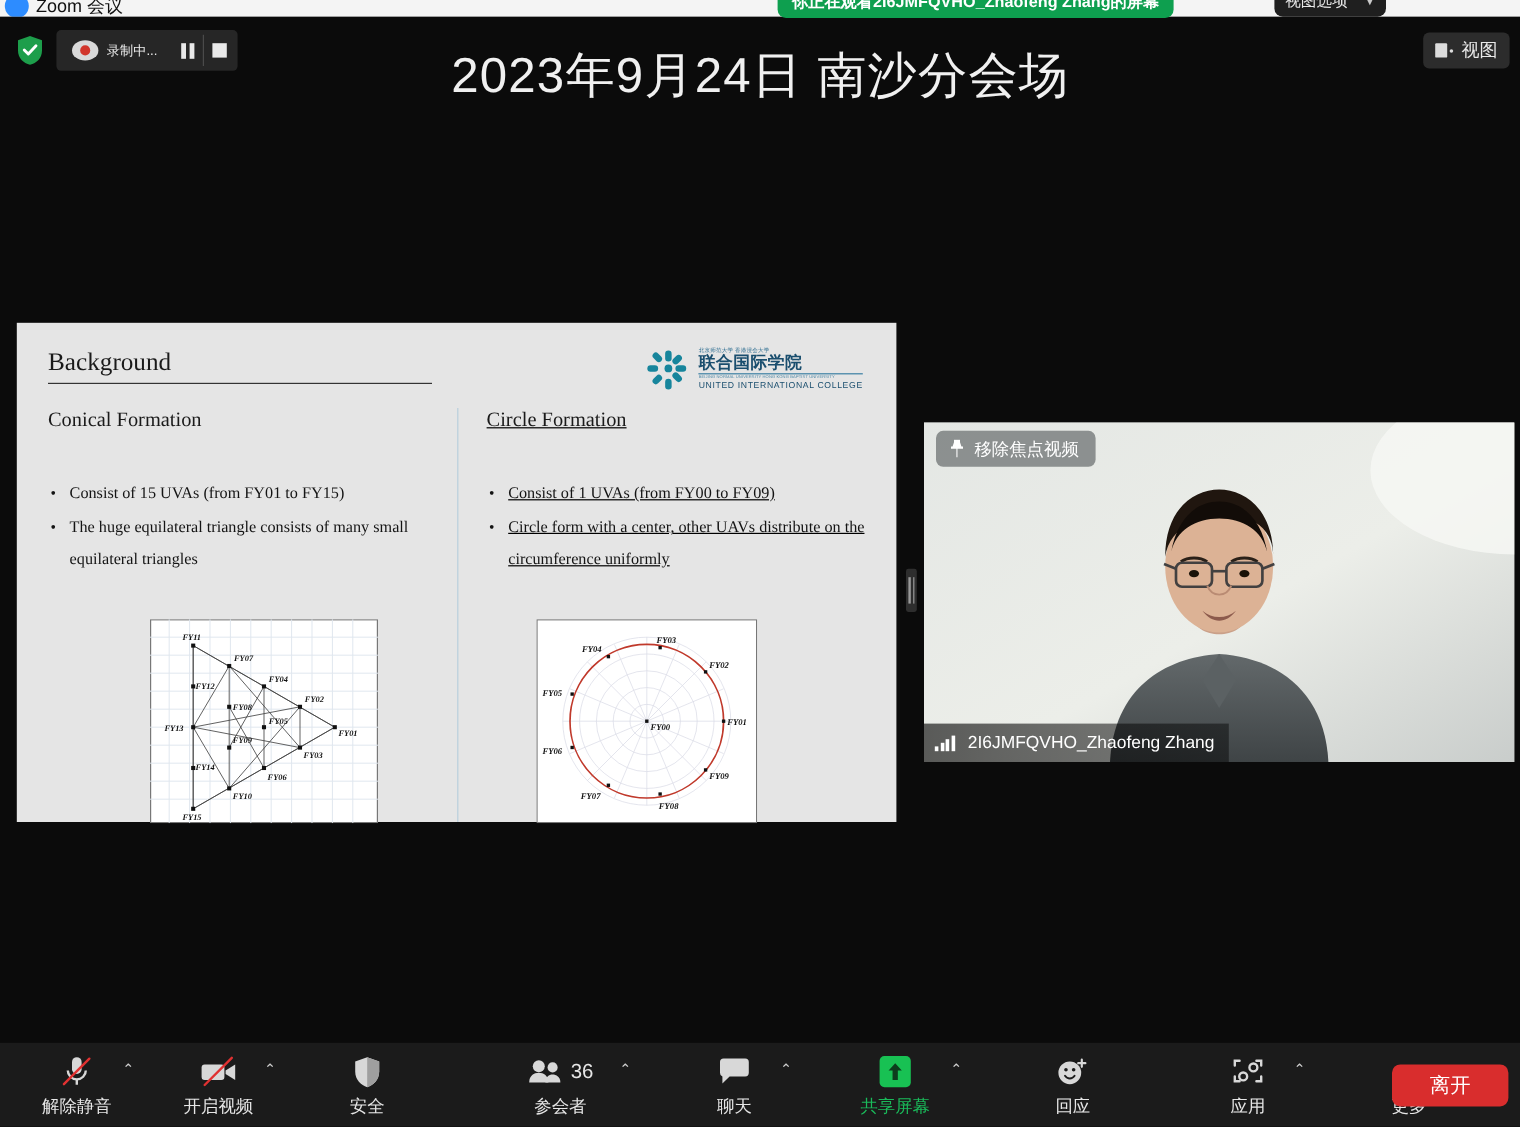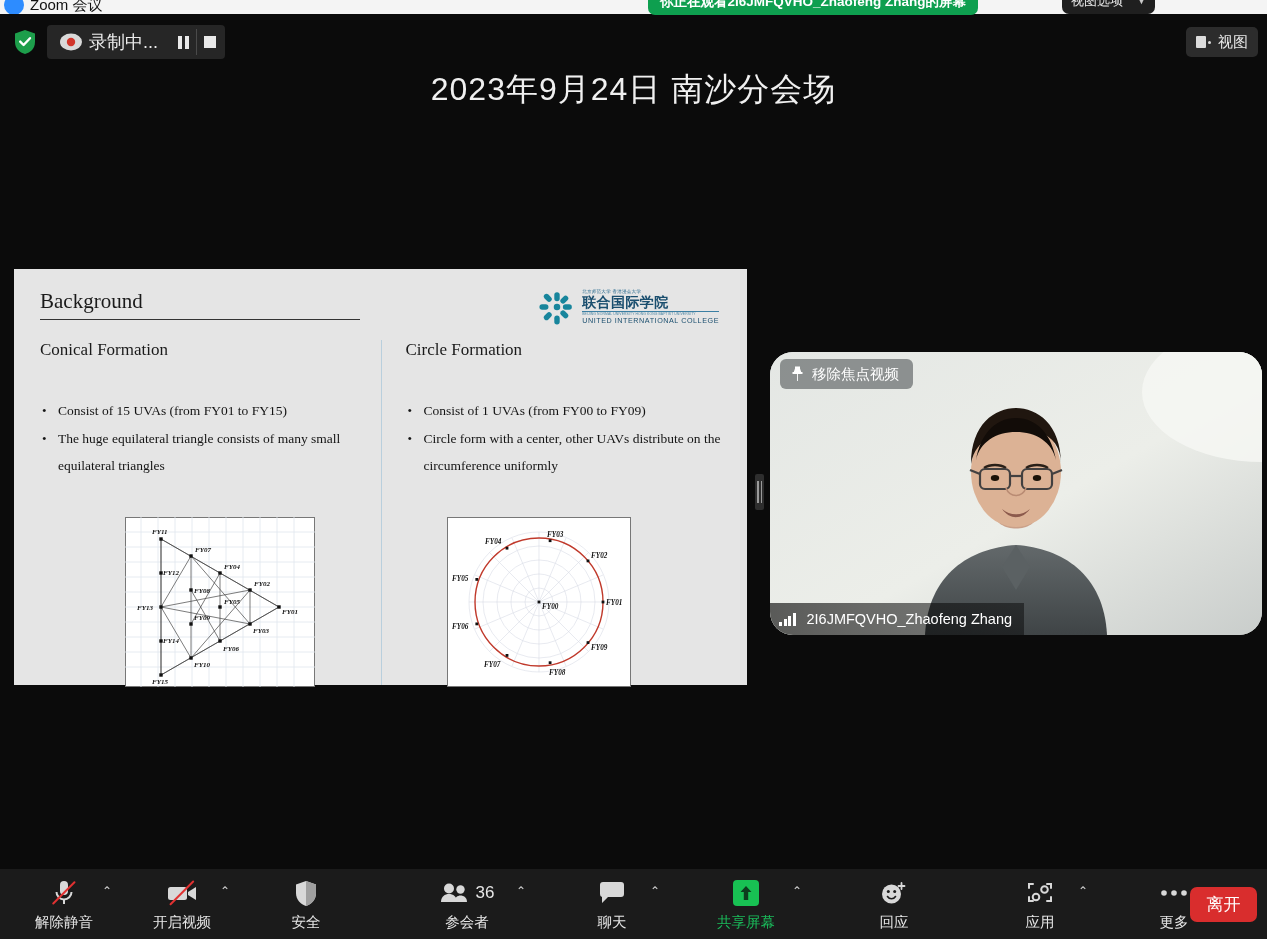--- a/index.html
+++ b/index.html
@@ -50,33 +50,33 @@
   .rec-wrap { position: absolute; left: 12px; top: 11px; display: flex; align-items: center; gap: 9px; z-index: 20; }
   .shield {
     width: 26px; height: 28px; position: relative;
   }
   .shield svg { display: block; }
   .rec-pill {
     height: 34px; background: #262626; border-radius: 4px;
     display: flex; align-items: center; gap: 0px; padding: 0 2px;
   }
   .rec-dot-ic { width: 26px; height: 22px; margin: 0 5px 0 9px; position: relative; }
-  .rec-label { font-size: 18px; color: #ececec; white-space: nowrap; padding-right: 12px; }
+  .rec-label { font-size: 11px; color: #ececec; white-space: nowrap; padding-right: 12px; }
   .rec-btn {
     width: 26px; height: 32px; display: flex; align-items: center; justify-content: center;
   }
   .rec-sep { width: 1px; height: 26px; background: #4a4a4a; }
   .bar2 { display: flex; gap: 3px; }
   .bar2 i { display: block; width: 4px; height: 13px; background: #e9e9e9; }
   .sq { width: 12px; height: 12px; background: #e9e9e9; }
 
   
   .topic {
     position: absolute; left: 0; top: 22px; width: 1267px; text-align: center;
-    font-size: 32px; color: #f0f0f0; letter-spacing: 1px; pointer-events: none; margin-top: 32px;
+    font-size: 41px; color: #f0f0f0; letter-spacing: 1px; pointer-events: none;
   }
 
   
   .view-btn {
     position: absolute; right: 9px; top: 13px; height: 30px;
     background: #2c2c2c; border-radius: 5px;
     display: flex; align-items: center; gap: 7px; padding: 0 10px;
     font-size: 15px; color: #e9e9e9; z-index: 20;
   }
   .view-ic { display: flex; align-items: center; gap: 2px; }
@@ -97,21 +97,21 @@
   .uic-text { line-height: 1.05; }
   .uic-cn-small { font-size: 4.6px; color: #2a6b8f; letter-spacing: .2px; }
   .uic-cn-big { font-size: 14px; font-weight: bold; color: #1a4e6e; letter-spacing: .4px; }
   .uic-rule { height: 1px; background: #3b7fa3; margin: 1.5px 0; }
   .uic-en-small { font-size: 3.4px; color: #4a86a5; letter-spacing: .1px; }
   .uic-en-big { font-size: 7.2px; color: #1a4e6e; letter-spacing: .55px; }
 
   .cols { display: flex; margin-top: 20px; height: 345px; }
   .col { width: 50%; position: relative; font-family: "Liberation Serif", serif; }
   .col.left { padding-right: 18px; }
-  .col.right { padding-left: 24px; border-left: 1.5px solid #b9cfdd; }
+  .col.right { padding-left: 24px; border-left: 1.5px solid #b9cfdd; text-decoration: underline; }
   .col h3 { font-size: 17px; font-weight: normal; color: #1a1a1a; margin-bottom: 24px; }
   .col ul { list-style: none; margin-top: 38px; }
   .col li {
     font-size: 13.5px; color: #141414; line-height: 1.95;
     padding-left: 18px; position: relative; margin-bottom: 2px;
   }
   .col li::before {
     content: "•"; position: absolute; left: 2px; top: 0; font-size: 13px;
   }
   .fig { position: absolute; bottom: -6px; }
@@ -125,21 +125,20 @@
     background: #2e2e2e; border-radius: 2px;
     display: flex; align-items: center; justify-content: center; gap: 2px;
   }
   .dhandle i { width: 1.5px; height: 22px; background: #9a9a9a; }
 
   
   .video-tile {
     position: absolute; left: 770px; top: 338px; width: 492px; height: 283px;
     background: linear-gradient(160deg, #dfe3e1 0%, #e8eae6 42%, #cfd3d1 100%);
     overflow: hidden;
-    border-radius: 23px;
   }
   .vid-person { position: absolute; left: 0; top: 0; width: 100%; height: 100%; }
   .pin-pill {
     position: absolute; left: 10px; top: 7px; height: 30px;
     background: rgba(120,124,124,.82); border-radius: 6px;
     display: flex; align-items: center; gap: 8px; padding: 0 14px 0 11px;
     color: #fff; font-size: 14.5px; white-space: nowrap;
   }
   .name-bar {
     position: absolute; left: 0; bottom: 0; height: 32px;
@@ -163,21 +162,21 @@
   .tb-icon { height: 30px; display: flex; align-items: center; justify-content: flex-end; position: relative; }
   .tb-label { font-size: 14.5px; color: #e6e6e6; margin-top: 5px; white-space: nowrap; }
   .tb-label.green { color: #1aba5a; }
   .caret {
     position: absolute; right: -12px; top: 6px; font-size: 12px; color: #cfcfcf;
   }
   .count-badge { font-size: 17px; color: #e6e6e6; margin-left: 6px; }
   .leave-btn {
     position: absolute; right: 10px; top: 18px;
     background: #d92d2d; color: #fff; border-radius: 7px;
-    width: 67px; height: 35px; display: flex; align-items: center; justify-content: center;
+    width: 97px; height: 35px; display: flex; align-items: center; justify-content: center;
     font-size: 17px;
   }
   .slash {
     position: absolute; left: 50%; top: 50%;
     width: 40px; height: 2.4px; background: #e03131;
     transform: translate(-50%,-50%) rotate(-45deg); border-radius: 2px;
   }
   .share-sq {
     width: 26px; height: 26px; background: #18c153; border-radius: 4px;
     display: flex; align-items: center; justify-content: center;

